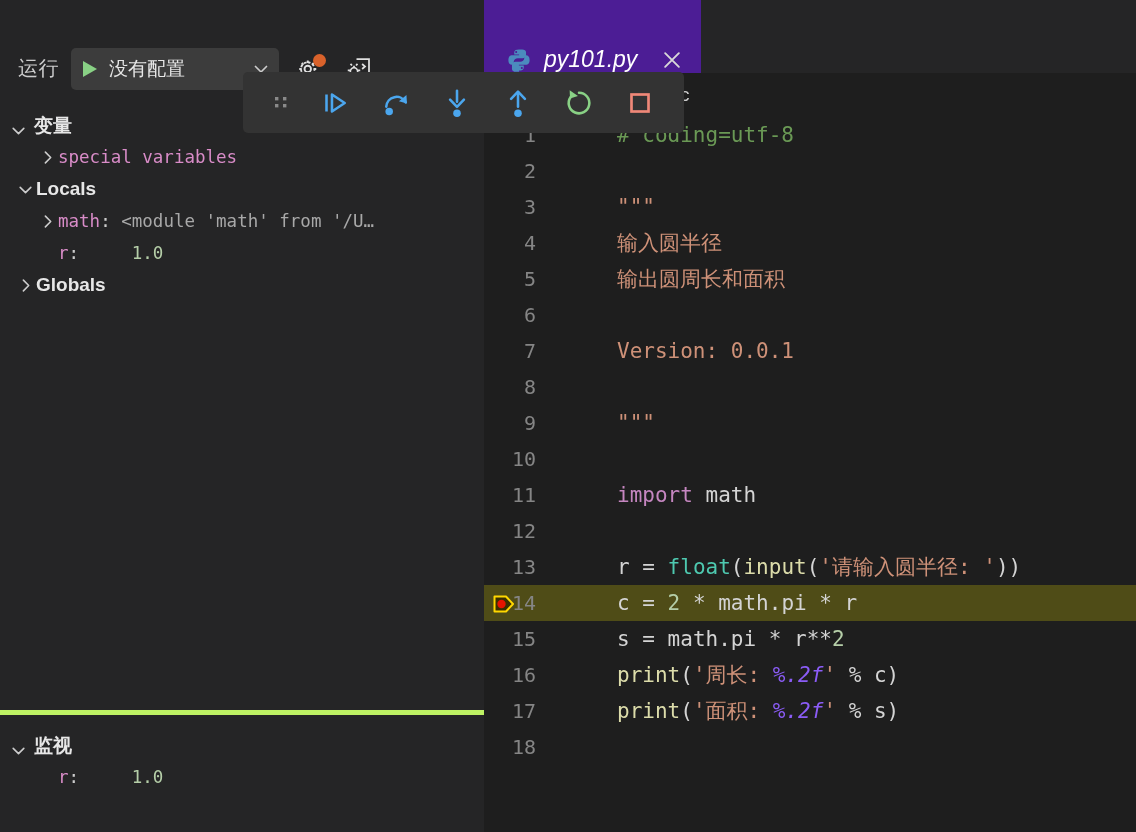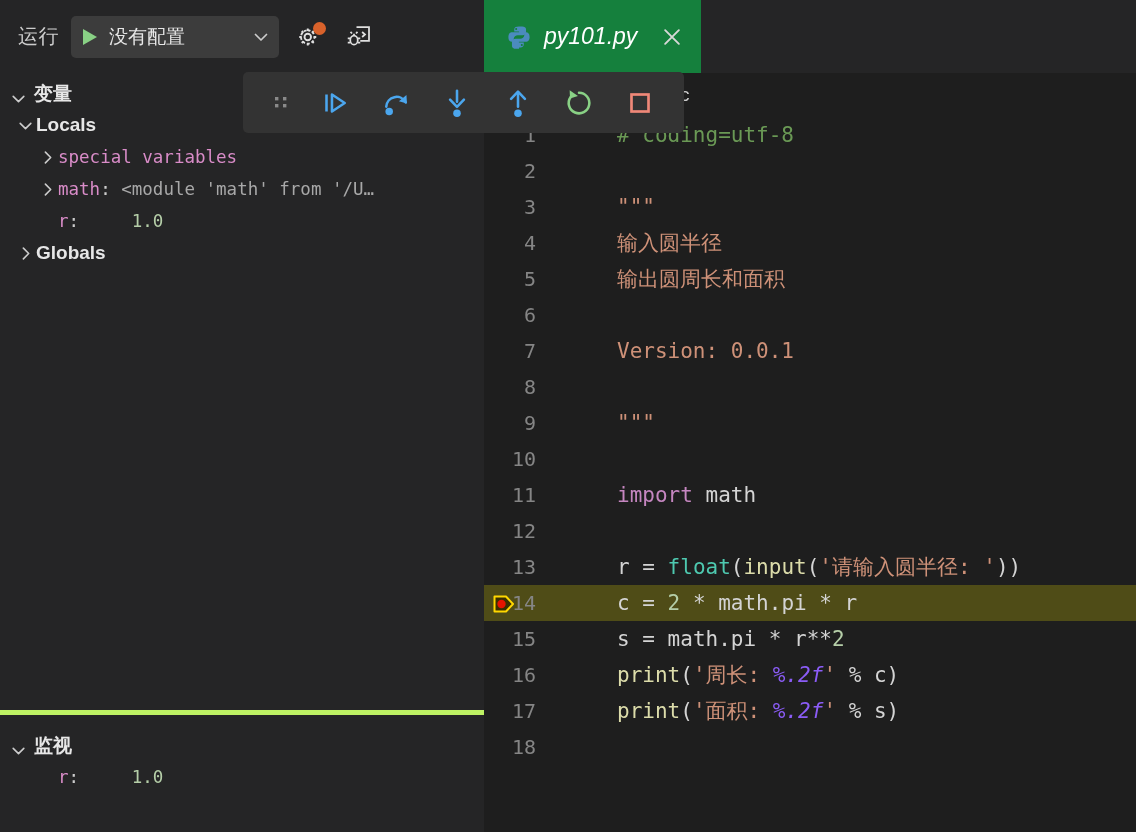--- a/index.html
+++ b/index.html
@@ -33,20 +33,21 @@
   }
 
   
   .run-row {
     height: 73px;
     display: flex;
     align-items: center;
     padding: 0 12px 0 18px;
     box-sizing: border-box;
     background: #252526;
+    margin-top: 32px;
   }
   .run-label {
     color: #cccccc;
     font-size: 20px;
     letter-spacing: 0.5px;
     margin-right: 12px;
     white-space: nowrap;
   }
   .run-select {
     display: flex;
@@ -153,23 +154,23 @@
     overflow: hidden;
   }
   .tabbar {
     height: 73px;
     background: #252526;
     display: flex;
     align-items: stretch;
   }
   .tab {
     display: flex;
-    align-items: center;
+    align-items: flex-end;
     padding: 0 16px 0 22px;
-    background: #15803d;
+    background: #4c1d95;
     height: 73px;
     box-sizing: border-box;
     position: relative;
   }
   .tab .py-ico { margin-right: 12px; display:flex; }
   .tab-title {
     color: #ffffff;
     font-size: 23px;
     font-style: italic;
     font-family: "Liberation Sans", sans-serif;
@@ -291,36 +292,36 @@
         <span class="tw">
           <svg width="17" height="17" viewBox="0 0 16 16">
               <path d="M3 6 L8 11 L13 6" fill="none" stroke="#cccccc" stroke-width="1.5" stroke-linecap="round" stroke-linejoin="round"></path>
             </svg>
         </span>
         <span>变量</span>
       </div>
 
       <div class="tree">
 
+        <div class="trow ind2">
+          <span class="tw">
+            <svg width="17" height="17" viewBox="0 0 16 16">
+                <path d="M6 3 L11 8 L6 13" fill="none" stroke="#cccccc" stroke-width="1.5" stroke-linecap="round" stroke-linejoin="round"></path>
+              </svg>
+          </span>
+          <span class="var-name">special variables</span>
+        </div>
+
         <div class="trow ind1">
           <span class="tw">
             <svg width="17" height="17" viewBox="0 0 16 16">
                 <path d="M3 6 L8 11 L13 6" fill="none" stroke="#cccccc" stroke-width="1.5" stroke-linecap="round" stroke-linejoin="round"></path>
               </svg>
           </span>
           <span class="scope-name">Locals</span>
-        </div>
-
-        <div class="trow ind2">
-          <span class="tw">
-            <svg width="17" height="17" viewBox="0 0 16 16">
-                <path d="M6 3 L11 8 L6 13" fill="none" stroke="#cccccc" stroke-width="1.5" stroke-linecap="round" stroke-linejoin="round"></path>
-              </svg>
-          </span>
-          <span class="var-name">special variables</span>
         </div>
 
         <div class="trow ind2">
           <span class="tw">
             <svg width="17" height="17" viewBox="0 0 16 16">
                 <path d="M6 3 L11 8 L6 13" fill="none" stroke="#cccccc" stroke-width="1.5" stroke-linecap="round" stroke-linejoin="round"></path>
               </svg>
           </span>
           <span class="var-name">math</span>
             <span class="var-sep">:</span>

